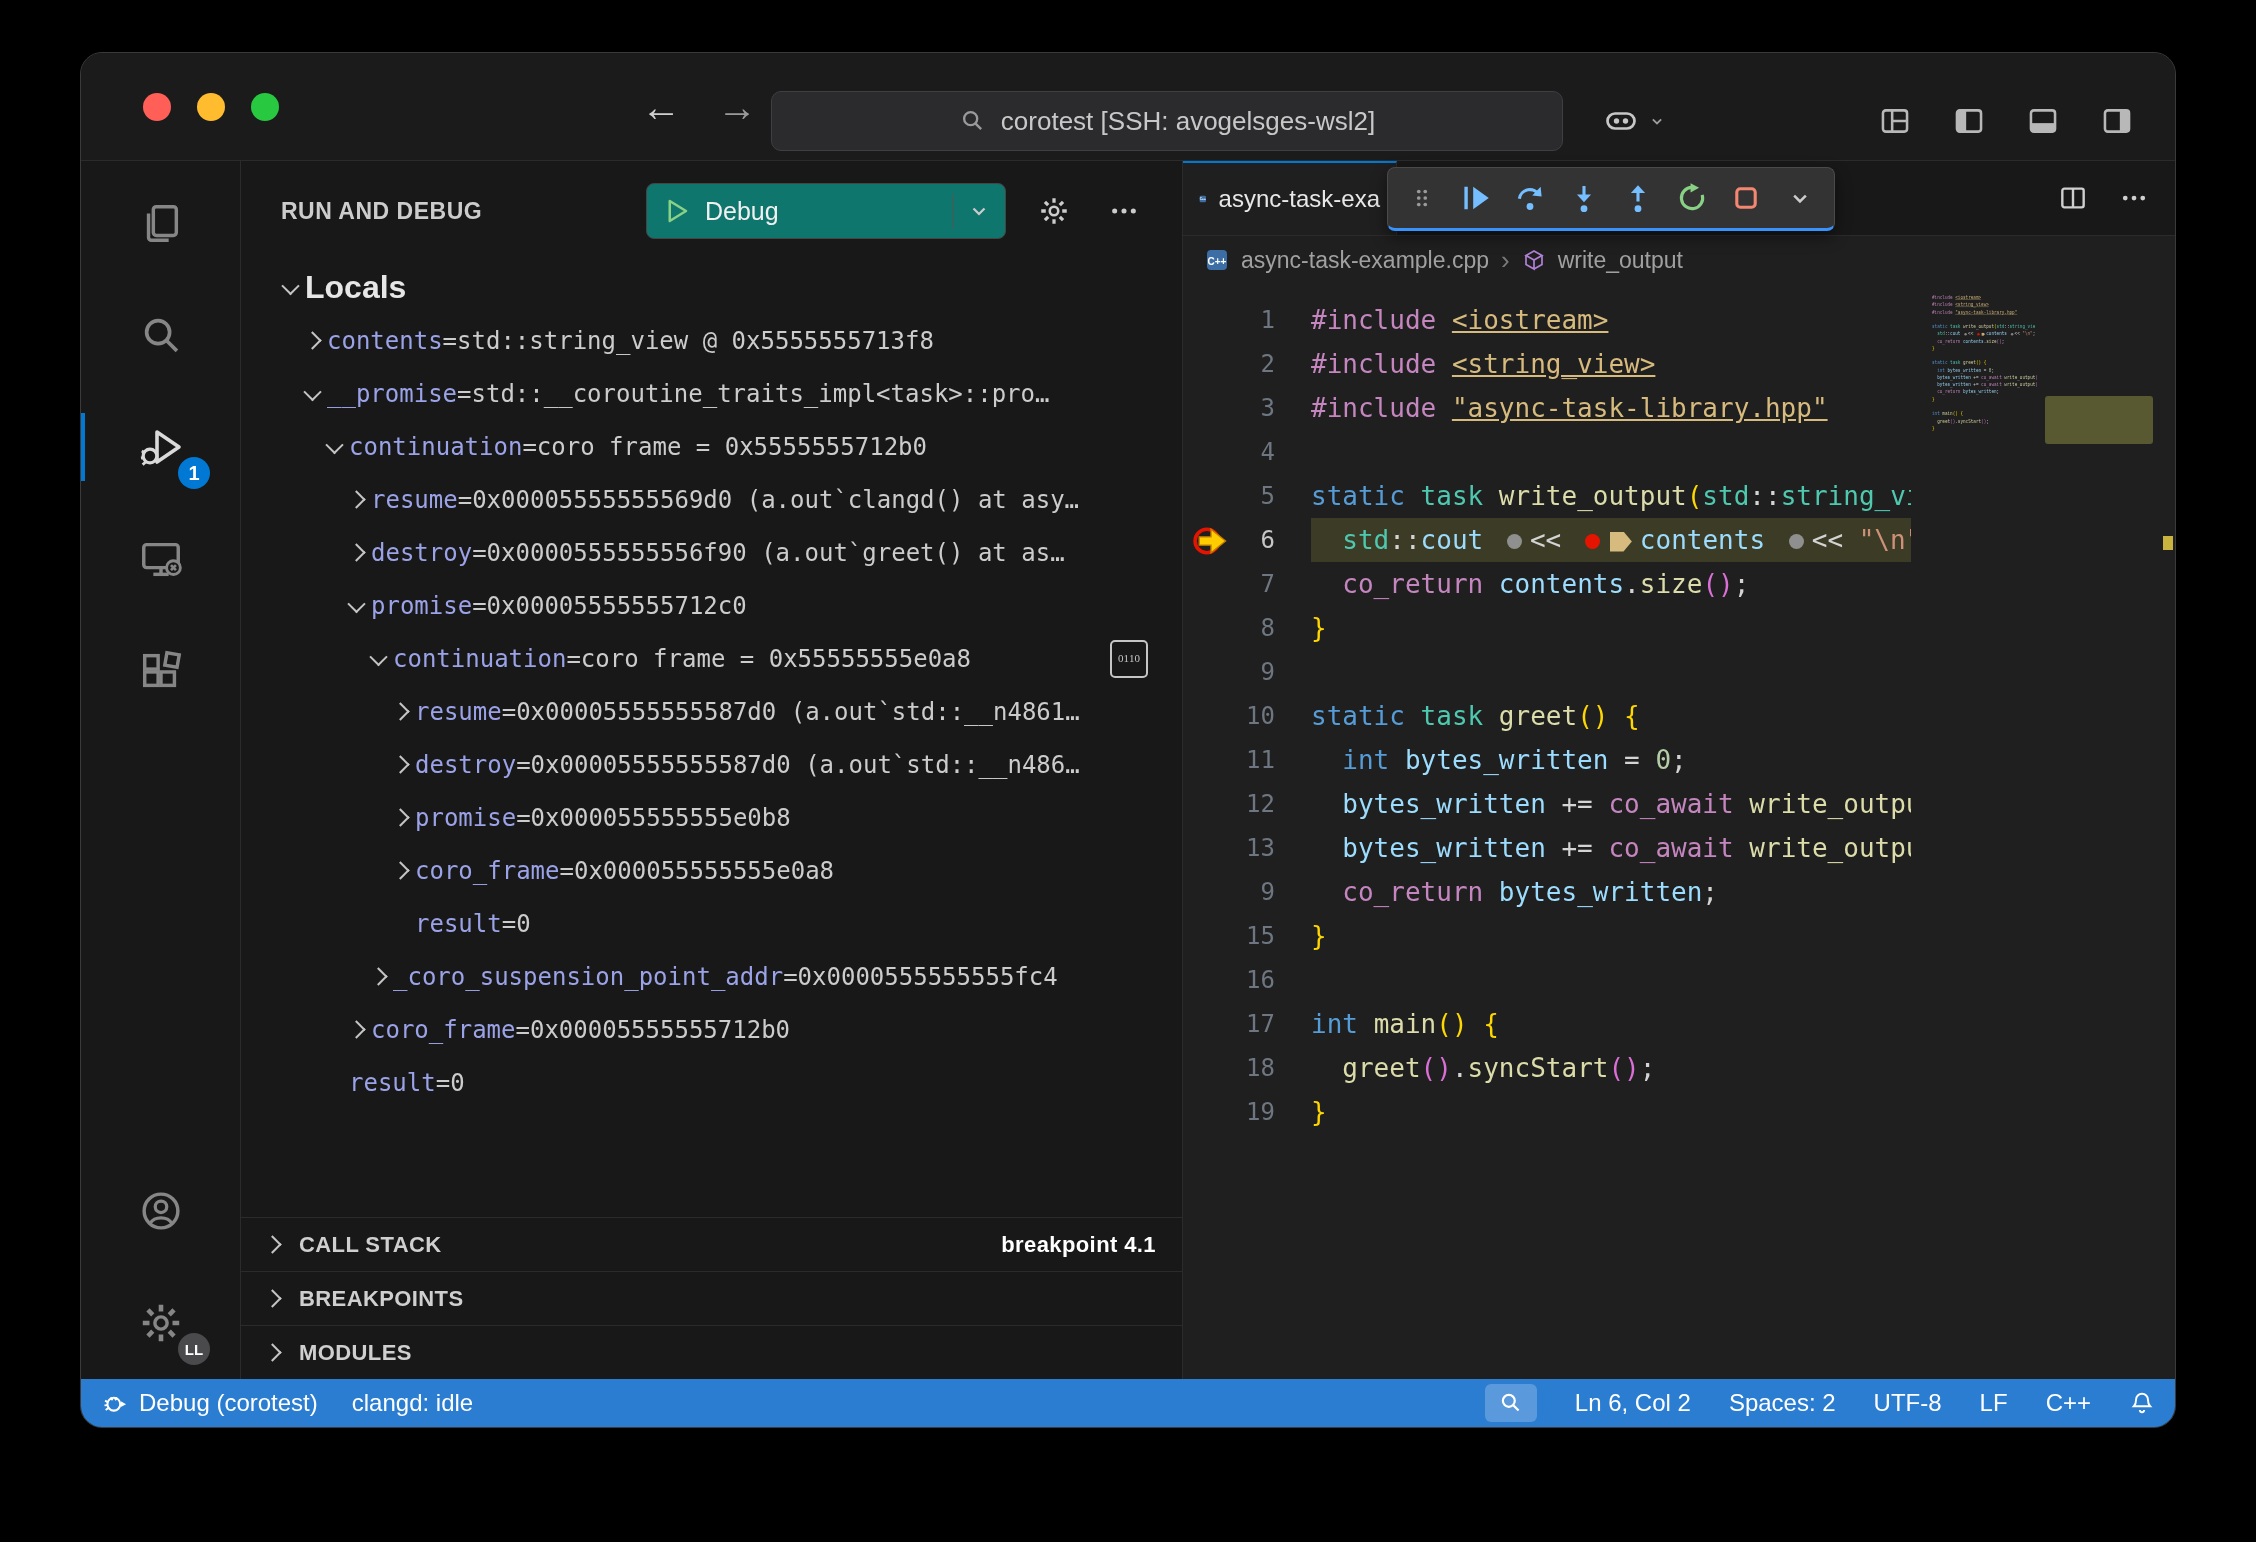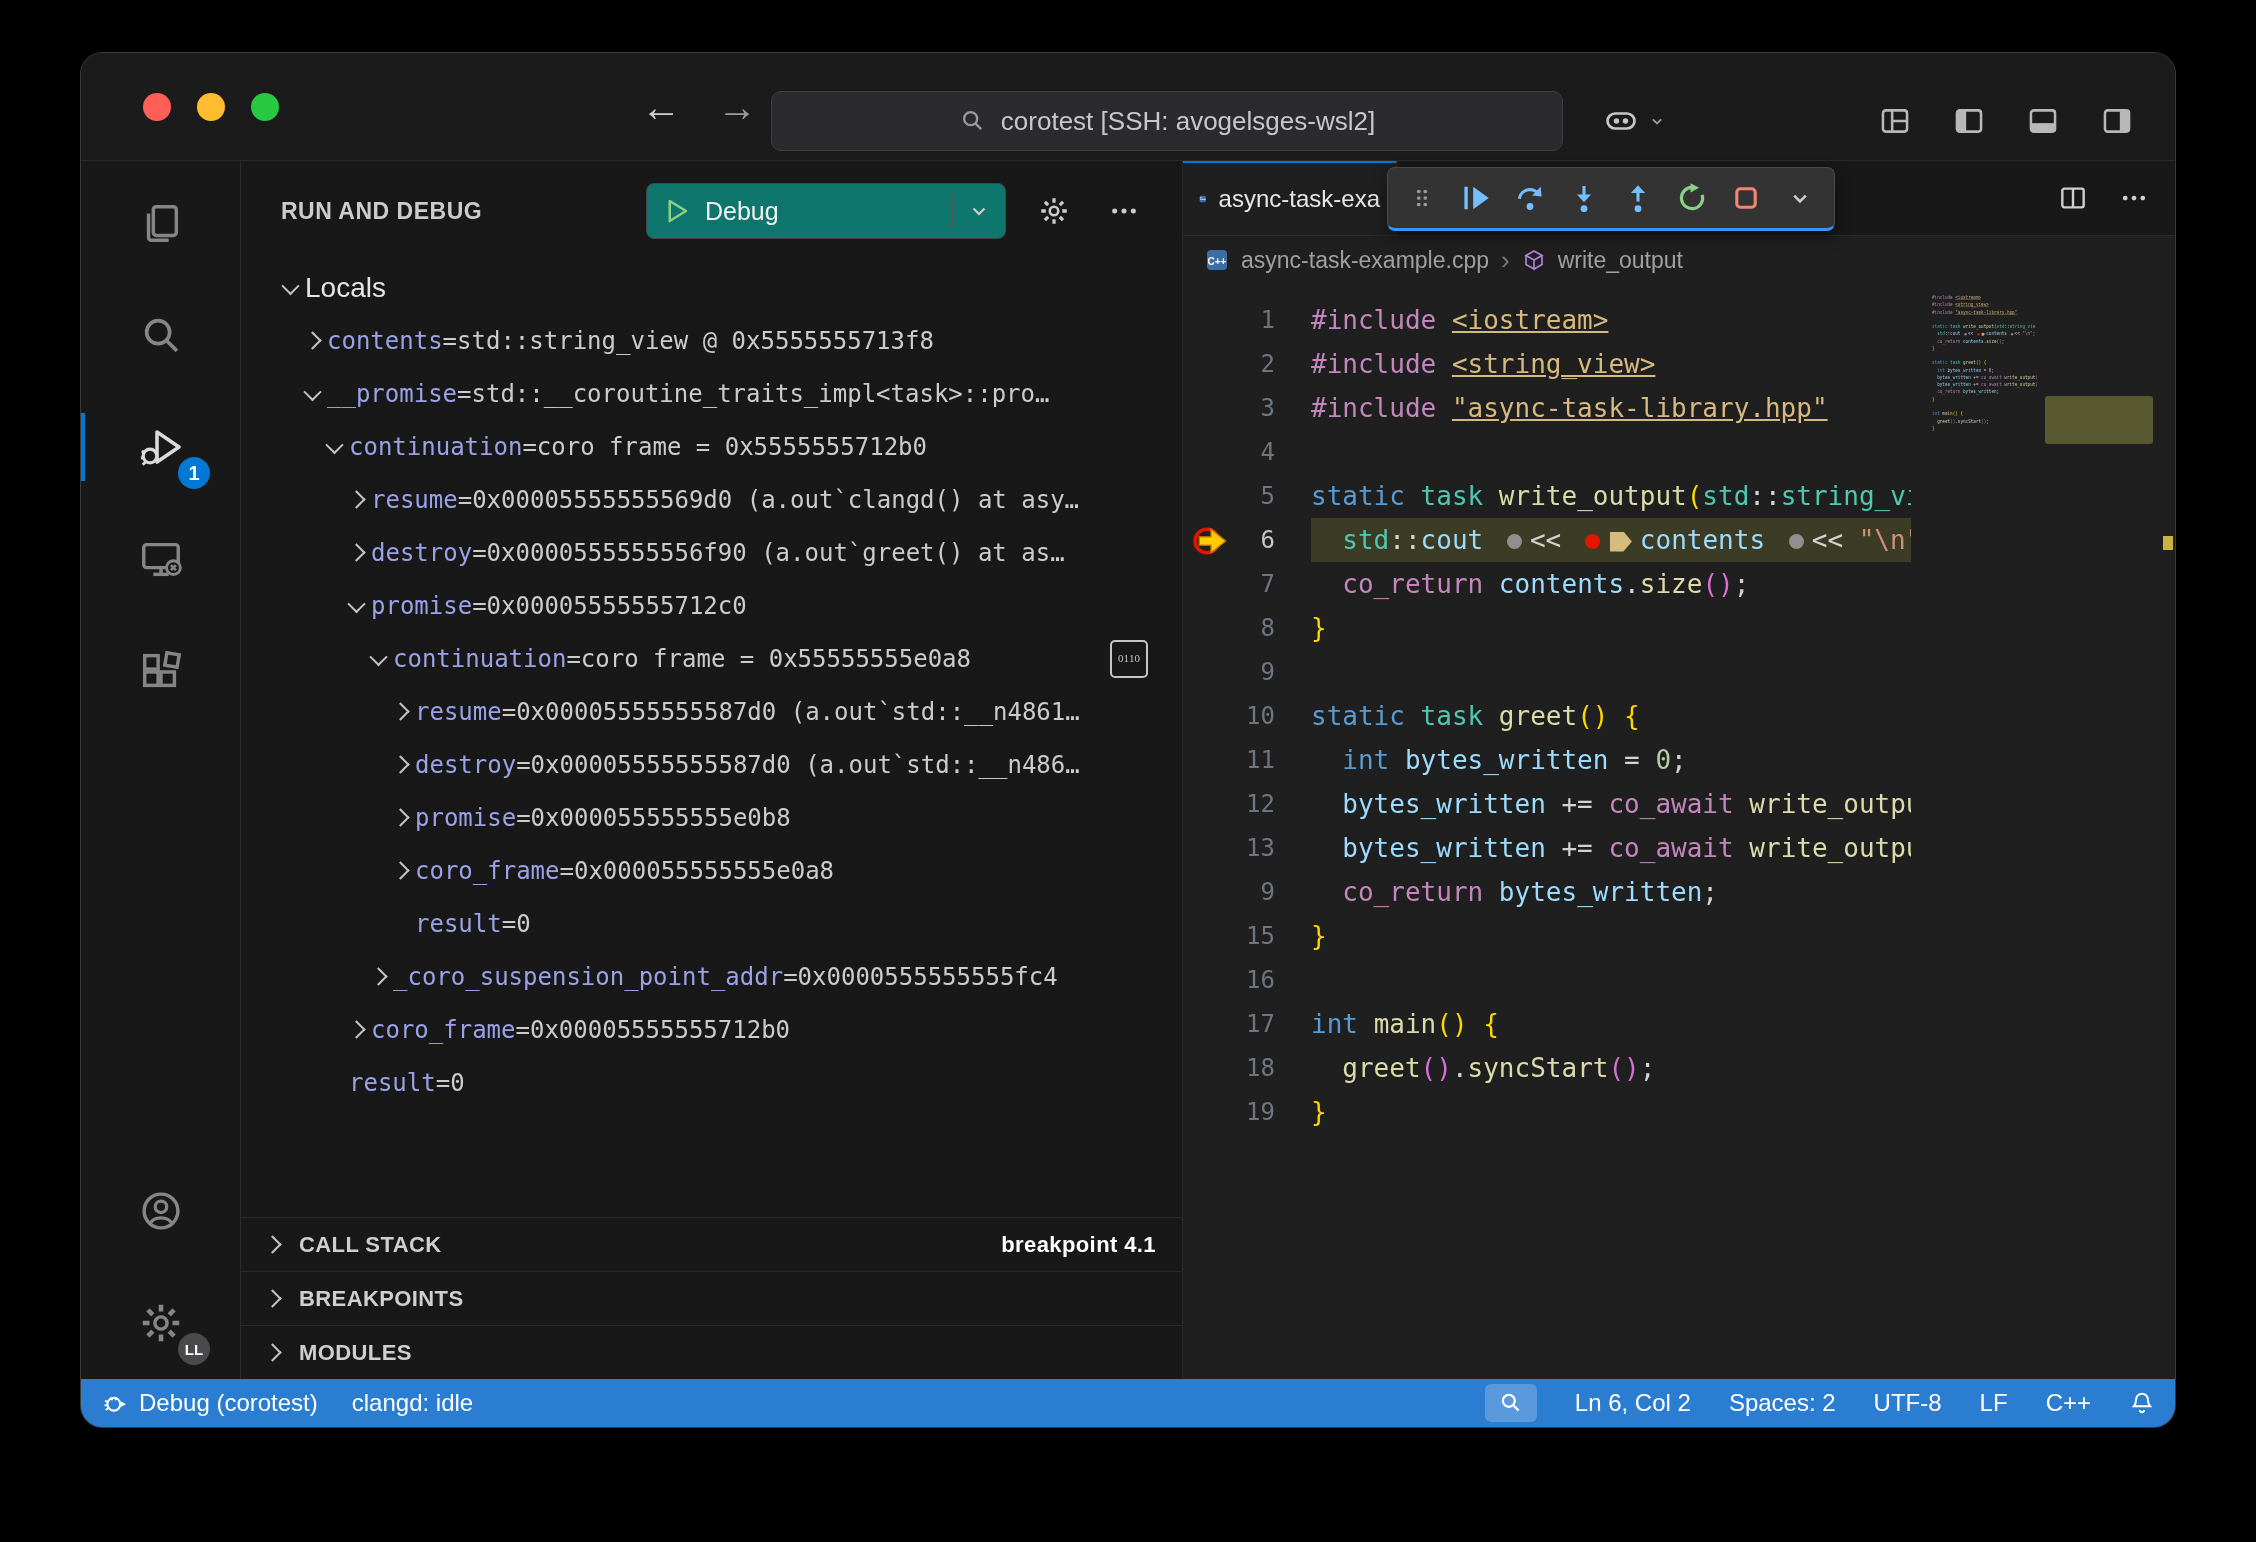--- a/index.html
+++ b/index.html
@@ -52,21 +52,21 @@
               color:#cccccc;font-weight:700;font-size:22px;letter-spacing:.4px;}
   .tw{display:inline-flex;width:30px;justify-content:center;align-items:center;flex:0 0 30px;}
   .tw i{display:inline-block;width:11px;height:11px;border-right:2px solid #c5c5c5;border-bottom:2px solid #c5c5c5;}
   .tw.down i{transform:rotate(45deg) translate(-1px,-1px);}
   .tw.right i{transform:rotate(-45deg);}
 
   #var-rows{flex:1 1 auto;overflow:hidden;}
   .trow{position:relative;height:53px;display:flex;align-items:center;white-space:nowrap;
         font-family:"DejaVu Sans Mono",monospace;font-size:24px;}
   .tname{color:#9BA3E8;}
-  .tname.bold{font-family:"Liberation Sans",sans-serif;font-weight:400;font-size:28px;color:#e6e6e6;}
+  .tname.bold{font-family:"Liberation Sans",sans-serif;font-weight:700;font-size:32px;color:#e6e6e6;}
   .tsep,.tval{color:#cccccc;}
   .memicon{position:absolute;right:34px;top:50%;transform:translateY(-50%);width:34px;height:34px;border:2px solid #c5c5c5;
            border-radius:5px;color:#c5c5c5;font-size:11px;line-height:1.2;display:flex;flex-direction:row;
            align-items:center;justify-content:center;font-family:Liberation Serif, serif;background:#181818;}
 
   .sb-sections{flex:0 0 auto;}
   .sb-sec{height:54px;border-top:1px solid #2b2b2b;display:flex;align-items:center;padding:0 26px 0 16px;gap:12px;
           color:#cfcfcf;font-weight:700;font-size:22px;letter-spacing:.4px;box-sizing:border-box;}
   .sec-badge{margin-left:auto;color:#ffffff;font-weight:700;font-size:22px;}
 

